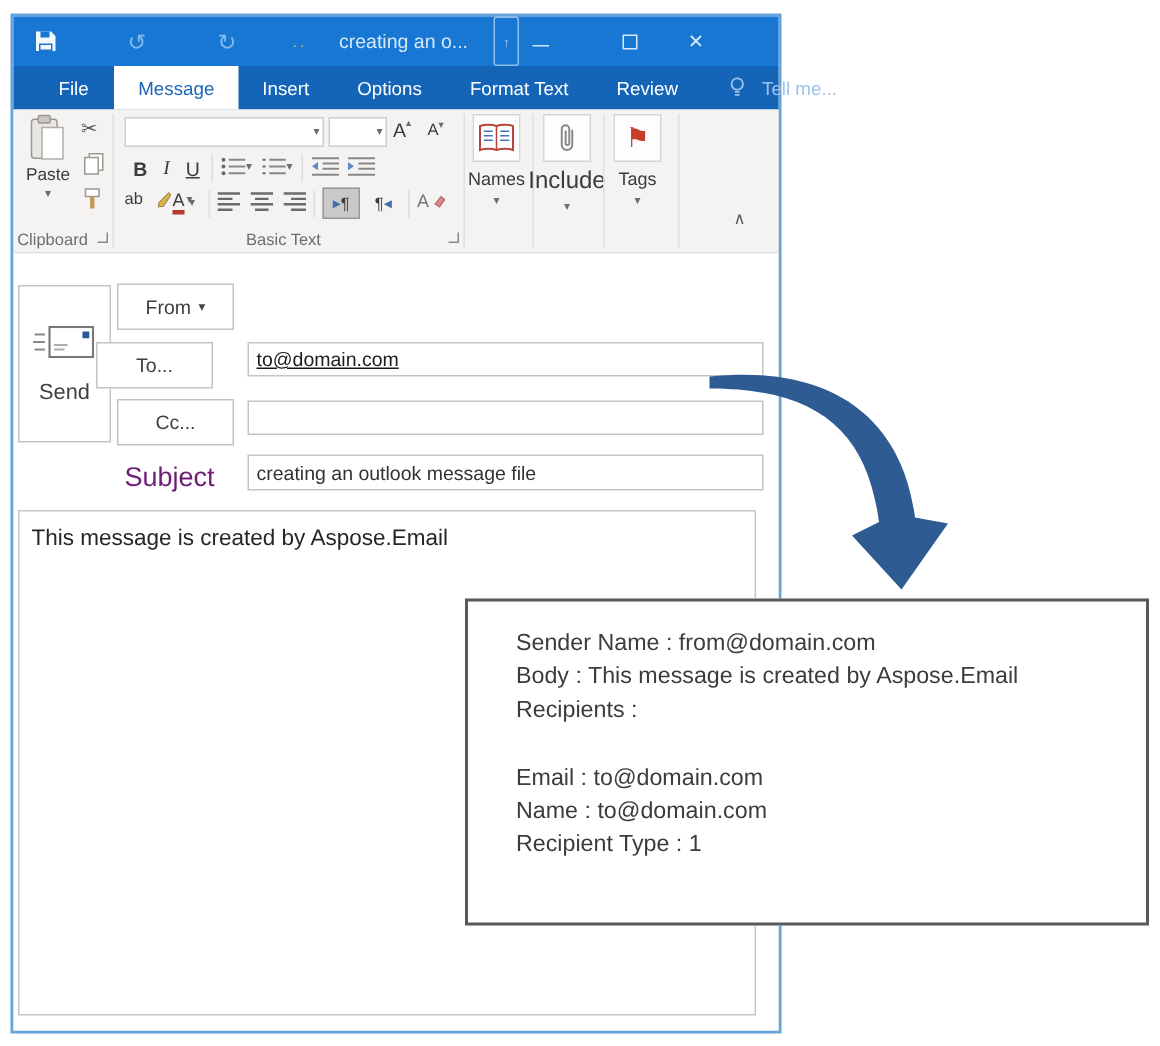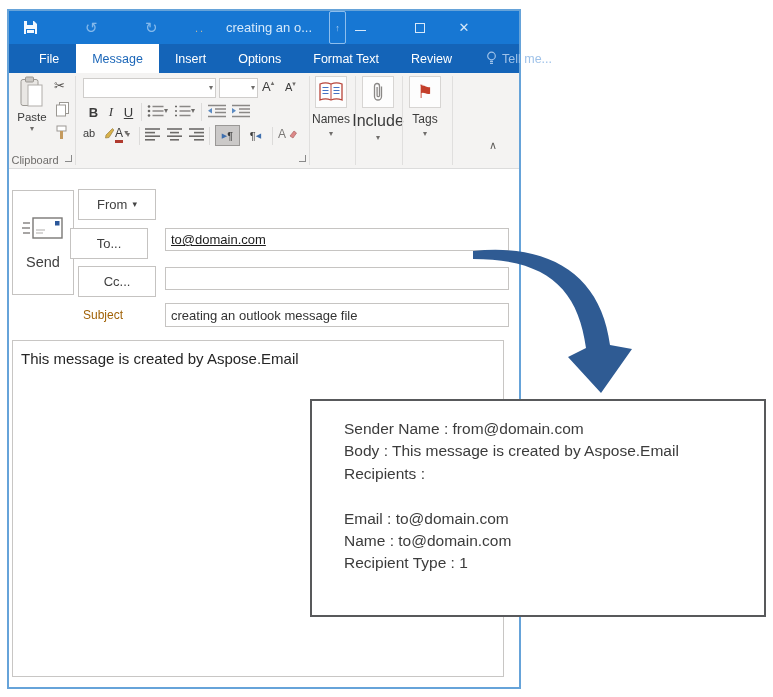--- a/index.html
+++ b/index.html
@@ -24,21 +24,21 @@
   .winctl { color:#d6e8f9; font-size:13px; width:30px; justify-content:center; }
   .maxbox { width:10px; height:10px; border:1px solid #d6e8f9; display:inline-block; }
   .minbar { width:11px; height:1px; background:#d6e8f9; display:inline-block; margin-top:6px; }
 
   
   .tabrow { height:29px; background:#1464b8; display:flex; align-items:stretch;
             font-size:12.5px; color:#fff; padding-left:13px; }
   .tab { display:flex; align-items:center; padding:0 16px; white-space:nowrap; cursor:default; }
   .tab.file { padding:0 17px; }
   .tab.active { background:#fff; color:#1b66b8; }
-  .tab.tellme { color:#9fc2e9; gap:5px; margin-left:2px; }
+  .tab.tellme { color:#9fc2e9; gap:11px; margin-left:2px; }
 
   
   .ribbon { position:relative; height:96px; background:#f4f3f2; border-bottom:1px solid #dcdcdc;
             color:#3b3b3b; font-size:11.5px; }
   .ribbon .abs { position:absolute; }
   .vsep { position:absolute; top:3px; bottom:3px; width:1px; background:#e0dfde; }
   .msep { position:absolute; width:1px; height:18px; background:#dcdbda; }
   .grplabel { position:absolute; bottom:2px; font-size:11px; color:#6f6d6b; text-align:center; }
   .launcher { position:absolute; width:7px; height:7px; border-right:1px solid #8a8a8a;
               border-bottom:1px solid #8a8a8a; bottom:6px; }
@@ -54,23 +54,23 @@
   .uline { text-decoration:underline; }
   .fc-a { border-bottom:3px solid #b03a2e; line-height:1; padding-bottom:1px; }
 
   
   .compose { position:absolute; left:0; right:0; top:158px; bottom:0; background:#fff; }
   .compose .abs { position:absolute; }
   .hbtn { border:1px solid #c5c3c1; background:#fff; color:#3f3f3f; font-size:13px;
           display:flex; align-items:center; justify-content:center; gap:5px; }
   .send-btn { left:3px; top:21px; width:62px; height:105px; flex-direction:column; gap:12px; font-size:14.5px; }
   .from-btn { left:69px; top:20px; width:78px; height:31px; }
-  .to-btn   { left:61px; top:59px; width:78px; height:31px; }
+  .to-btn   { left:55px; top:59px; width:78px; height:31px; }
   .cc-btn   { left:69px; top:97px; width:78px; height:31px; }
-  .subject-label { left:74px; top:139px; color:#a16207; font-size:12px; }
+  .subject-label { left:74px; top:139px; color:#701a75; font-size:18px; }
   .field { background:#fff; border:1px solid #c6c4c2; font-size:13px; color:#1c1c1c;
            display:flex; align-items:center; padding:0 5px; overflow:hidden; white-space:nowrap; }
   .to-input { left:156px; top:59px; width:344px; height:23px; }
   .cc-input { left:156px; top:98px; width:344px; height:23px; }
   .subject-input { left:156px; top:134px; width:344px; height:24px; color:#333; }
   .recipient { text-decoration:underline; }
   .body-area { left:3px; top:171px; width:492px; height:337px; border:1px solid #c8c6c4;
                padding:9px 8px; font-size:15px; color:#262626; }
 
   
@@ -252,20 +252,21 @@
         <span>¶</span>
           <span style="font-size:7px; color:#3f6fae;">◀</span>
       </span>
       <span class="msep" style="left:263px; top:54px;"></span>
       <span class="abs rbtn" style="left:269px; top:54px; gap:1px;">
         <span style="font-size:12px; color:#7a7876;">A</span>
         <svg width="10" height="9" viewBox="0 0 10 9">
             <path d="M3 6l4-5 2.5 2L6 8z" fill="#d88" stroke="#a66" stroke-width="0.7"></path>
           </svg>
       </span>
+      <span class="grplabel" style="left:74px; width:212px;">Basic Text</span>
       <span class="launcher" style="left:290px;"></span>
       <span class="vsep" style="left:300px;"></span>
 
       <div class="bigbtn" style="left:298px; top:3px; width:48px;">
         <span class="iconbox">
           <svg width="24" height="20" viewBox="0 0 24 20">
             <path d="M12 2C9 0.8 4 0.8 1 2v16c3-1.2 8-1.2 11 0 3-1.2 8-1.2 11 0V2c-3-1.2-8-1.2-11 0z" fill="#fff" stroke="#b8453a" stroke-width="1.3"></path>
             <line x1="12" y1="2" x2="12" y2="18" stroke="#b8453a"></line>
             <path d="M3.5 5.5h6M3.5 8.5h6M3.5 11.5h6M14.5 5.5h6M14.5 8.5h6M14.5 11.5h6" stroke="#4472c4" stroke-width="1"></path>
           </svg>

